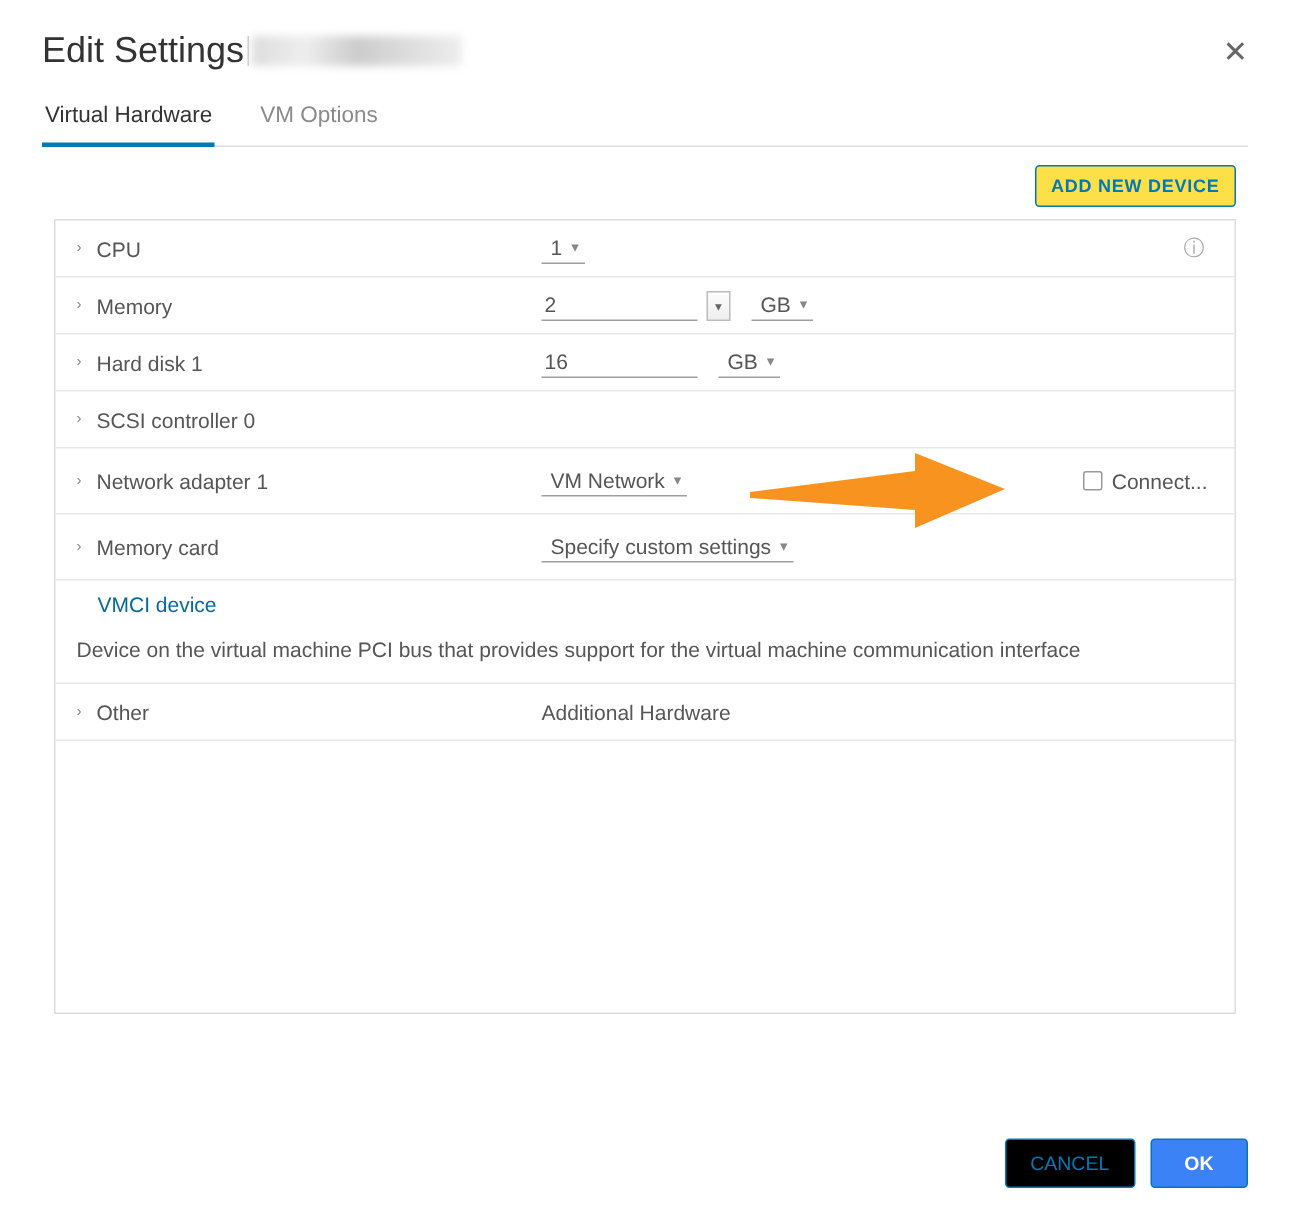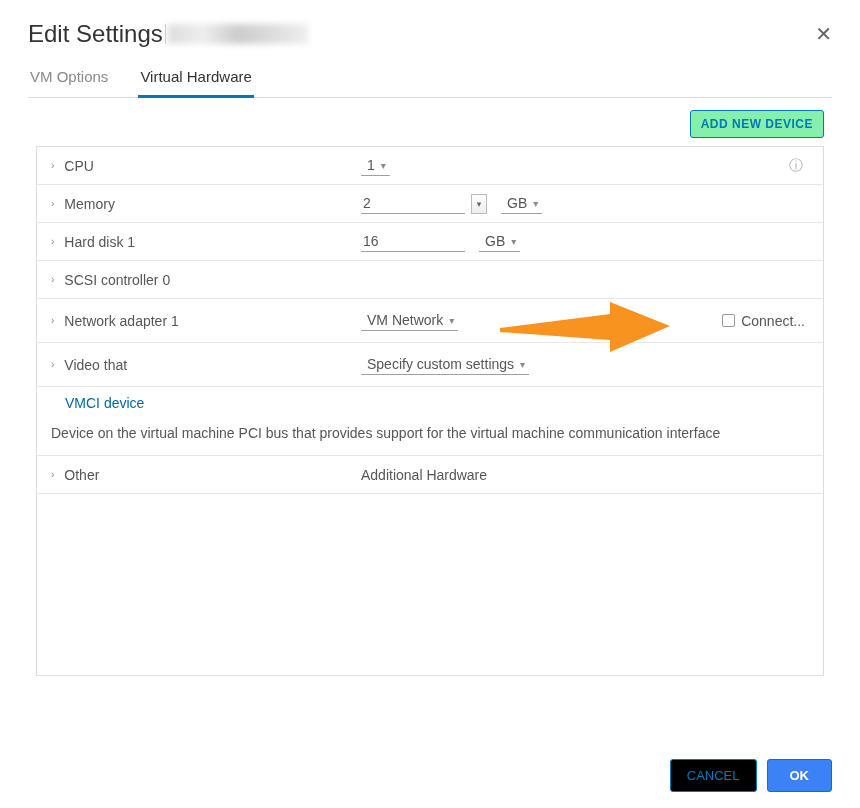--- a/index.html
+++ b/index.html
@@ -43,21 +43,21 @@
     margin-bottom: -1px;
   }
   .tab.active { color: #333; border-bottom-color: #0079b8; }
   .actions-row {
     display: flex; justify-content: flex-end;
     padding: 0 8px 8px 8px;
   }
   .btn-outlined {
     border: 1px solid #0079b8;
     color: #0079b8;
-    background: #86efac;
+    background: #fde047;
     padding: 6px 10px;
     font-size: 12px;
     font-weight: 600;
     letter-spacing: .5px;
     border-radius: 3px;
     cursor: pointer;
   }
   .panel {
     margin: 0 8px;
     border: 1px solid #ddd;
@@ -160,22 +160,22 @@
   <div class="header">
     <div class="title-wrap">
       <span class="title">Edit Settings</span>
       <span class="tbar"></span>
       <span class="blurred"></span>
     </div>
     <span class="close-icon">✕</span>
   </div>
 
   <div class="tabs">
+    <div class="tab active">Virtual Hardware</div>
     <div class="tab">VM Options</div>
-    <div class="tab active">Virtual Hardware</div>
   </div>
 
   <div class="actions-row">
     <button class="btn-outlined">ADD NEW DEVICE</button>
   </div>
 
   <div class="panel">
 
     <div class="row" style="position:relative;">
       <div class="row-label">
@@ -240,21 +240,21 @@
         <div class="checkbox-wrap">
           <span class="cb"></span>
           <span>Connect...</span>
         </div>
       </div>
     </div>
 
     <div class="row" style="min-height:44px;">
       <div class="row-label">
         <span class="chev">›</span>
-        <span>Video that</span>
+        <span>Memory card</span>
       </div>
       <div class="row-val">
         <span class="drop">
           <span>Specify custom settings</span>
           <span class="dd">▾</span>
         </span>
       </div>
     </div>
 
     <div class="sublabel">

